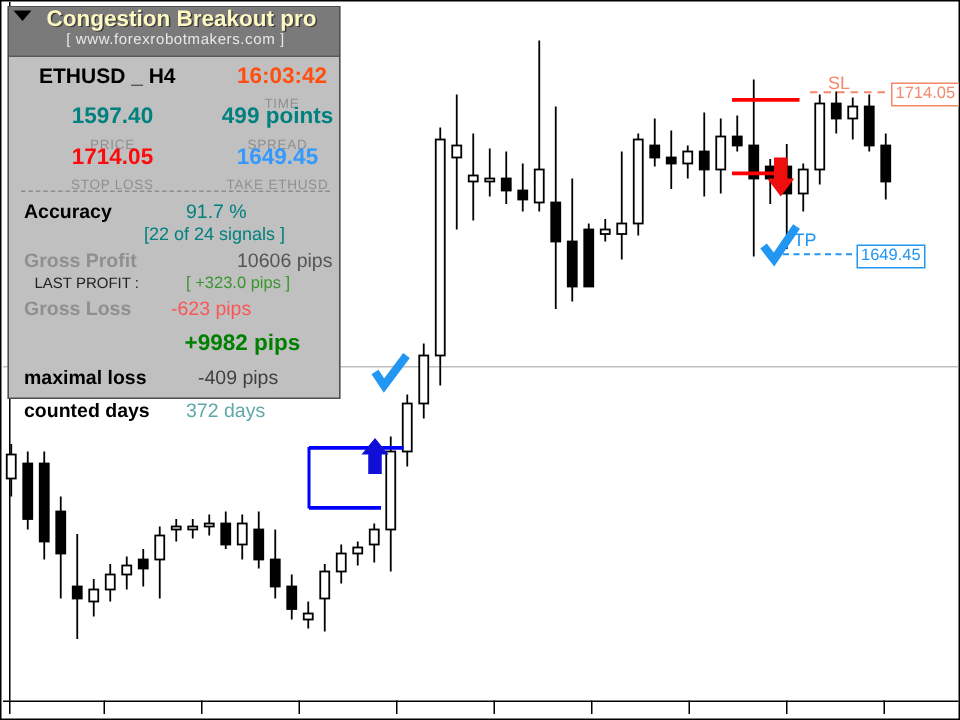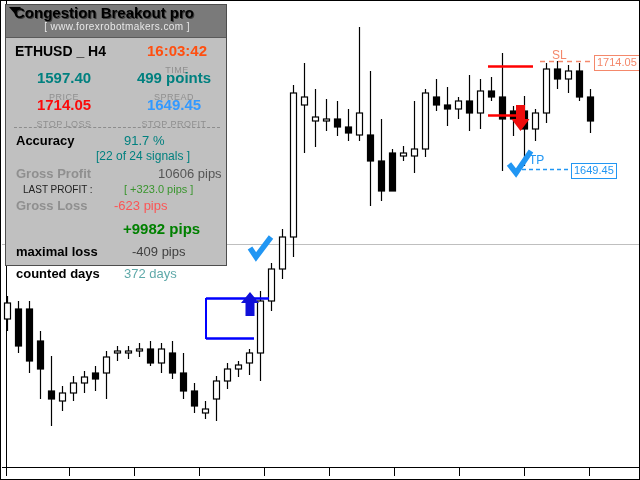--- a/index.html
+++ b/index.html
@@ -17,30 +17,30 @@
     z-index:20;
   }
   #panel-titlebar{
     position:relative;height:32px;background:#7a7a7a;border-bottom:1px solid #5a5a5a;
   }
   #collapse-tri{
     position:absolute;left:3px;top:2px;width:0;height:0;
     border-left:6px solid transparent;border-right:6px solid transparent;border-top:7px solid #000;
   }
   #panel-title{
-    position:absolute;left:8px;top:-1px;width:214px;text-align:left;
-    font-size:15px;font-weight:bold;color:#000000;letter-spacing:0px;
+    position:absolute;left:8px;top:-1px;width:214px;text-align:center;
+    font-size:15px;font-weight:bold;color:#fef9c3;letter-spacing:0px;
     text-shadow:1px 1px 0 #3c3c3c;
   }
   #panel-subtitle{
     position:absolute;left:0;top:16px;width:222px;text-align:center;
     font-size:10px;color:#e8e8e8;letter-spacing:0.4px;
   }
 
-  #panel-body{position:relative;padding:1px;height:230px;}
+  #panel-body{position:relative;padding:12px;height:230px;}
 
   .row{position:absolute;width:100%;}
   .lbl-main{font-size:14px;font-weight:bold;color:#000;}
   .cap{font-size:9px;color:#8f8f8f;letter-spacing:.5px;}
   .big{font-size:15px;font-weight:bold;}
   .teal{color:#00807f;}
   .red{color:#fb0b0b;}
   .blue{color:#3399ff;}
   .orange{color:#ff4f10;}
 
@@ -294,21 +294,21 @@
         </div>
         <div class="c-right" style="left:112px;width:110px;">
           <span class="big blue">1649.45</span>
         </div>
       </div>
       <div class="row" style="top:75px;">
         <div class="c-left" style="left:2px;width:110px;">
           <span class="cap">STOP LOSS</span>
         </div>
         <div class="c-right" style="left:112px;width:110px;">
-          <span class="cap">STOP PROFIT</span>
+          <span class="cap">TAKE ETHUSD</span>
         </div>
       </div>
 
       <div class="divider" style="top:89px;"></div>
 
       <div class="stat-label" style="left:10px;top:95px;color:#000;">Accuracy</div>
       <div class="stat-val" style="left:118px;top:95px;color:#00807f;font-size:13px;">91.7 %</div>
       <div class="stat-val" style="left:90px;top:111px;color:#00807f;font-size:12px;">[22 of 24 signals ]</div>
 
       <div class="stat-label" style="left:10px;top:128px;color:#8f8f8f;">Gross Profit</div>

